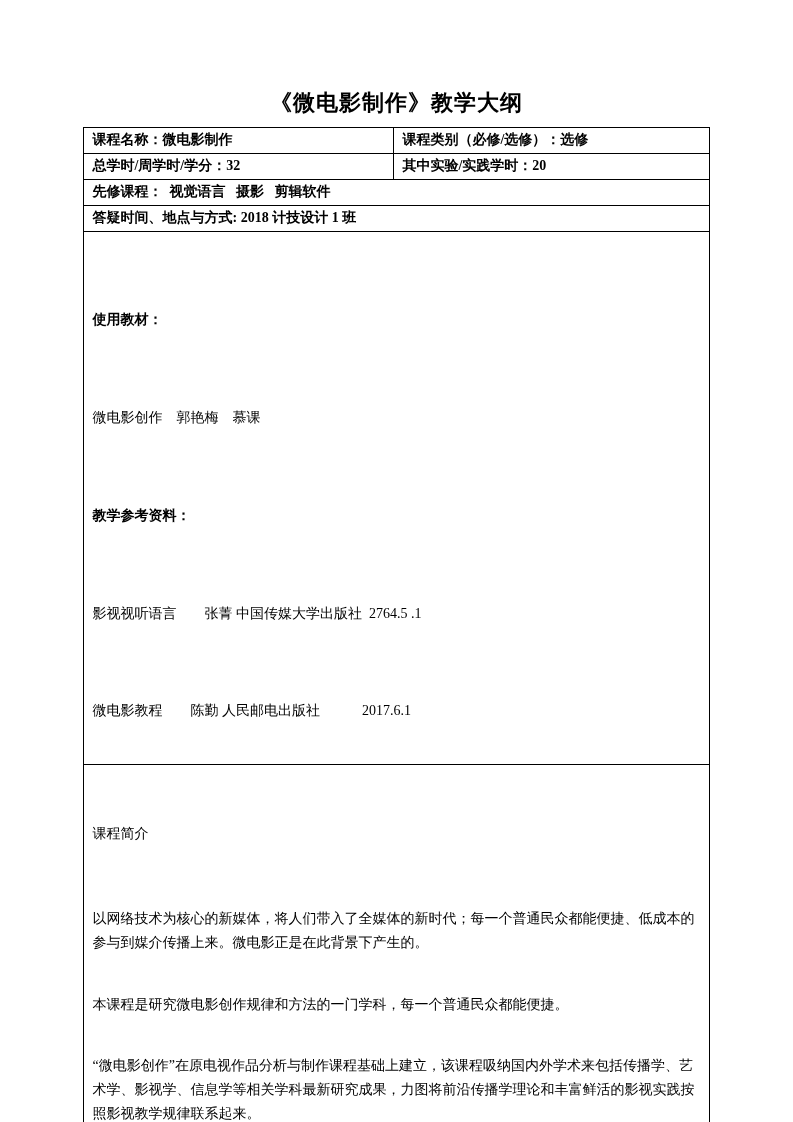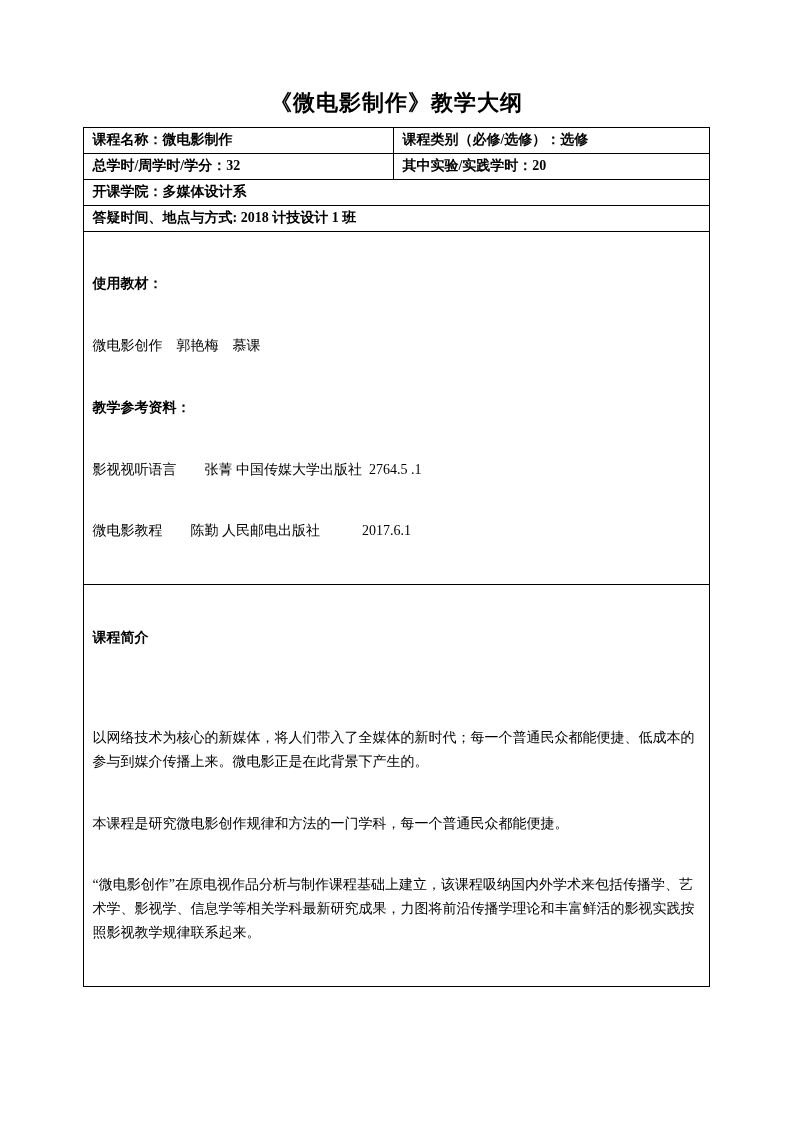--- a/index.html
+++ b/index.html
@@ -29,25 +29,25 @@
     font-size:14px;
     vertical-align:top;
     white-space:pre-wrap;
     word-break:break-all;
     line-height:1.35;
   }
   .b { font-weight:bold; }
   .red { color:#c00000; }
   .h25 { height:25px; }
   .materials-cell { height:120px; }
-  .materials-cell .m-line { line-height:24px; }
+  .materials-cell .m-line { line-height:24px;margin-top:36px; }
   .intro-cell { height:278px; }
-  .intro-heading { font-weight:bold; line-height:24px; }
+  .intro-heading { font-weight:normal; line-height:24px;margin-top:16px; }
   .intro-p { line-height:24px; }
-  .intro-p.first { margin-top:38px; }
+  .intro-p.first { margin-top:23px; }
 </style>
 </head>
 <body>
 
 <div class="page">
 
   <div class="doc-title">《微电影制作》教学大纲</div>
 
   <table class="main">
     <colgroup>
@@ -61,26 +61,26 @@
       <td class="b h25">课程名称：微电影制作</td>
       <td class="b h25" colspan="2">课程类别（必修/选修）：选修</td>
     </tr>
 
 
     <tr>
       <td class="b h25">总学时/周学时/学分：32</td>
       <td class="b h25" colspan="2">其中实验/实践学时：20</td>
     </tr>
 
+    <tr>
+      <td class="b h25" colspan="3">先修课程：  视觉语言   摄影   剪辑软件</td>
+    </tr>
 
 
 
-    <tr>
-      <td class="b h25" colspan="3">开课学院：多媒体设计系</td>
-    </tr>
 
 
     <tr>
       <td class="b h25" colspan="3">答疑时间、地点与方式: 2018 计技设计 1 班</td>
     </tr>
 
 
     <tr>
       <td class="materials-cell" colspan="3">
         <div class="m-line b">使用教材：</div>

